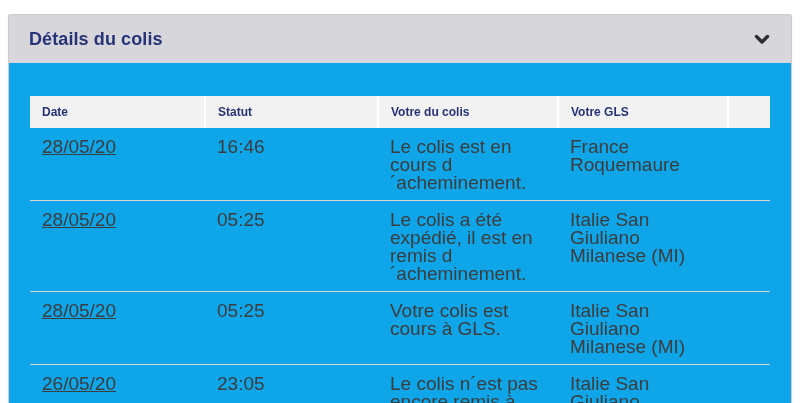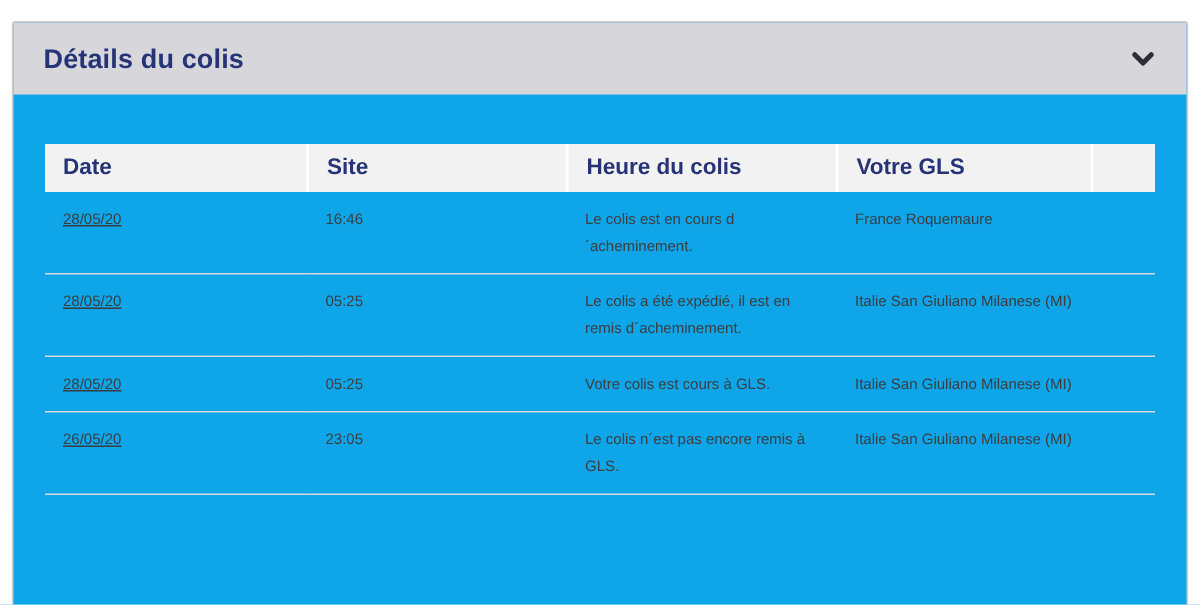--- a/index.html
+++ b/index.html
@@ -50,30 +50,30 @@
     color: #3d3d3d;
   }
   col.c-date   { width: 175px; }
   col.c-heure  { width: 173px; }
   col.c-statut { width: 180px; }
   col.c-site   { width: 170px; }
   col.c-pad    { width: 42px;  }
   table.tracking thead th {
     background: #f2f2f2;
     color: #273377;
-    font-size: 15px;
+    font-size: 12px;
     font-weight: bold;
     text-align: left;
     padding: 7px 12px;
     line-height: 18px;
     border-right: 2px solid #ffffff;
   }
   table.tracking thead th.pad { border-right: none; }
   table.tracking tbody td {
-    font-size: 10px;
+    font-size: 19px;
     line-height: 18px;
     vertical-align: top;
     padding: 10px 12px 8px 12px;
     border-bottom: 1px solid #d9d9d9;
   }
   .date-link {
     color: #3d3d3d;
     text-decoration: underline;
     cursor: pointer;
   }
@@ -97,22 +97,22 @@
       <colgroup>
         <col class="c-date">
           <col class="c-heure">
           <col class="c-statut">
           <col class="c-site">
           <col class="c-pad">
       </colgroup>
       <thead>
         <tr>
           <th>Date</th>
-          <th>Site</th>
-          <th>Heure du colis</th>
+          <th>Statut</th>
+          <th>Votre du colis</th>
           <th>Votre GLS</th>
           <th class="pad"></th>
         </tr>
       </thead>
       <tbody>
         <tr>
           <td><span class="date-link">28/05/20</span></td>
           <td>16:46</td>
           <td>Le colis est en cours d´acheminement.</td>
           <td>France Roquemaure</td>

